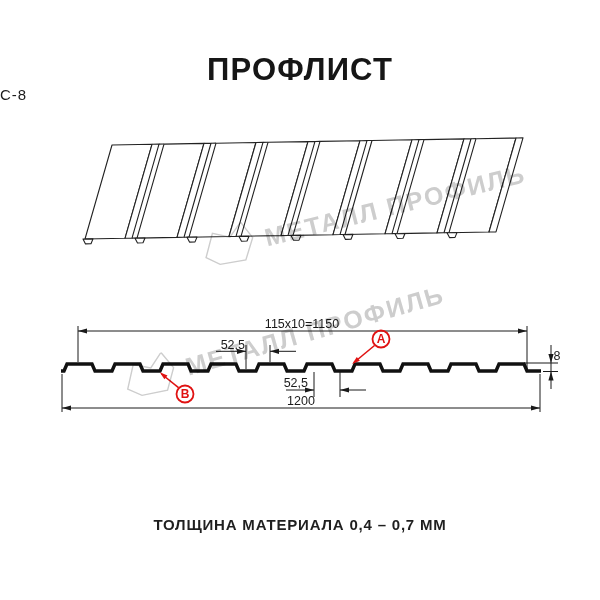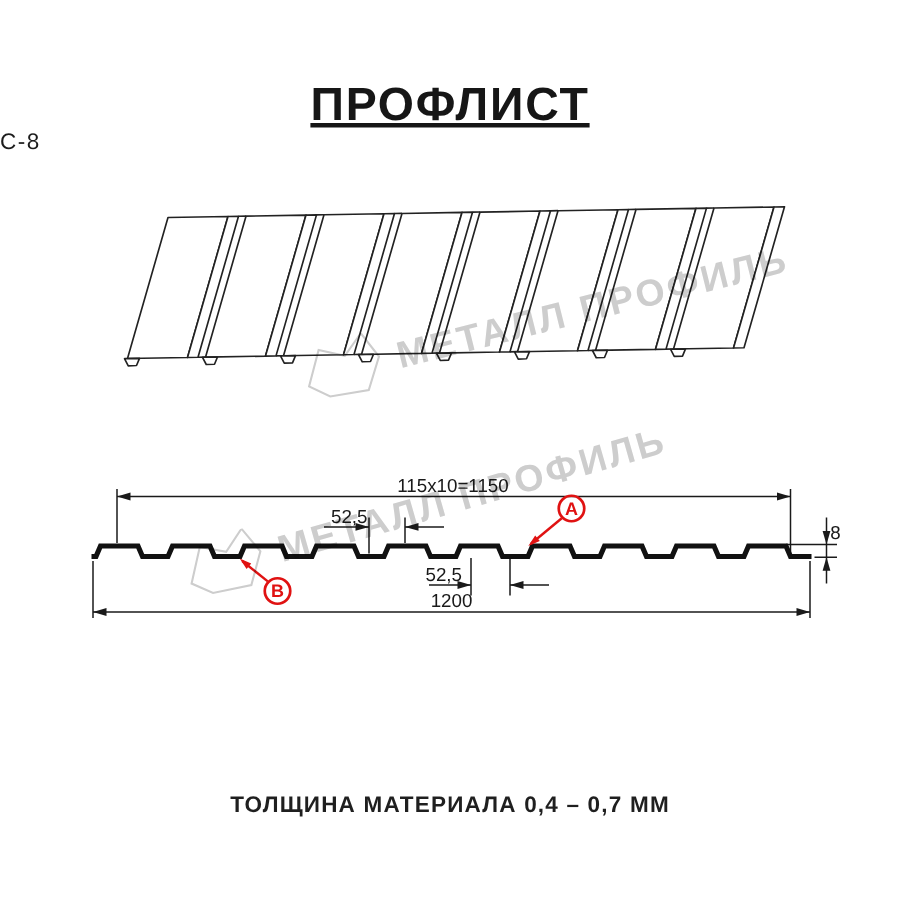--- a/index.html
+++ b/index.html
@@ -4,28 +4,28 @@
 <style>
   html,body{margin:0;padding:0;}
   body{
     width:600px;height:600px;position:relative;overflow:hidden;
     background:#ffffff;
     font-family:"Liberation Sans", sans-serif;
   }
   .abs{position:absolute;}
   .title{
     top:52px;left:0;right:0;text-align:center;
-    font-size:31px;font-weight:800;letter-spacing:1.2px;color:#161616;text-decoration:underline;
+    font-size:31px;font-weight:800;letter-spacing:1.2px;color:#161616;
   }
   .subtitle{
     top:86px;left:0;right:0;
     font-size:15px;font-weight:500;letter-spacing:1px;color:#1c1c1c;
   }
   .footer-note{
-    top:528px;left:0;right:0;text-align:center;
+    top:516px;left:0;right:0;text-align:center;
     font-size:15px;font-weight:600;letter-spacing:0.8px;color:#1f1f1f;
   }
   svg.layer{position:absolute;left:0;}
   svg.persp{top:120px;}
   svg.section{top:300px;}
   .face{fill:#ffffff;stroke:#222222;stroke-width:1.1;stroke-linejoin:round;}
   .thin{stroke:#222222;stroke-width:1.1;fill:none;}
   .dimline{stroke:#1a1a1a;stroke-width:1;fill:none;}
   .profile{stroke:#111111;stroke-width:3.4;fill:none;}
   .arrow{fill:#1a1a1a;}

